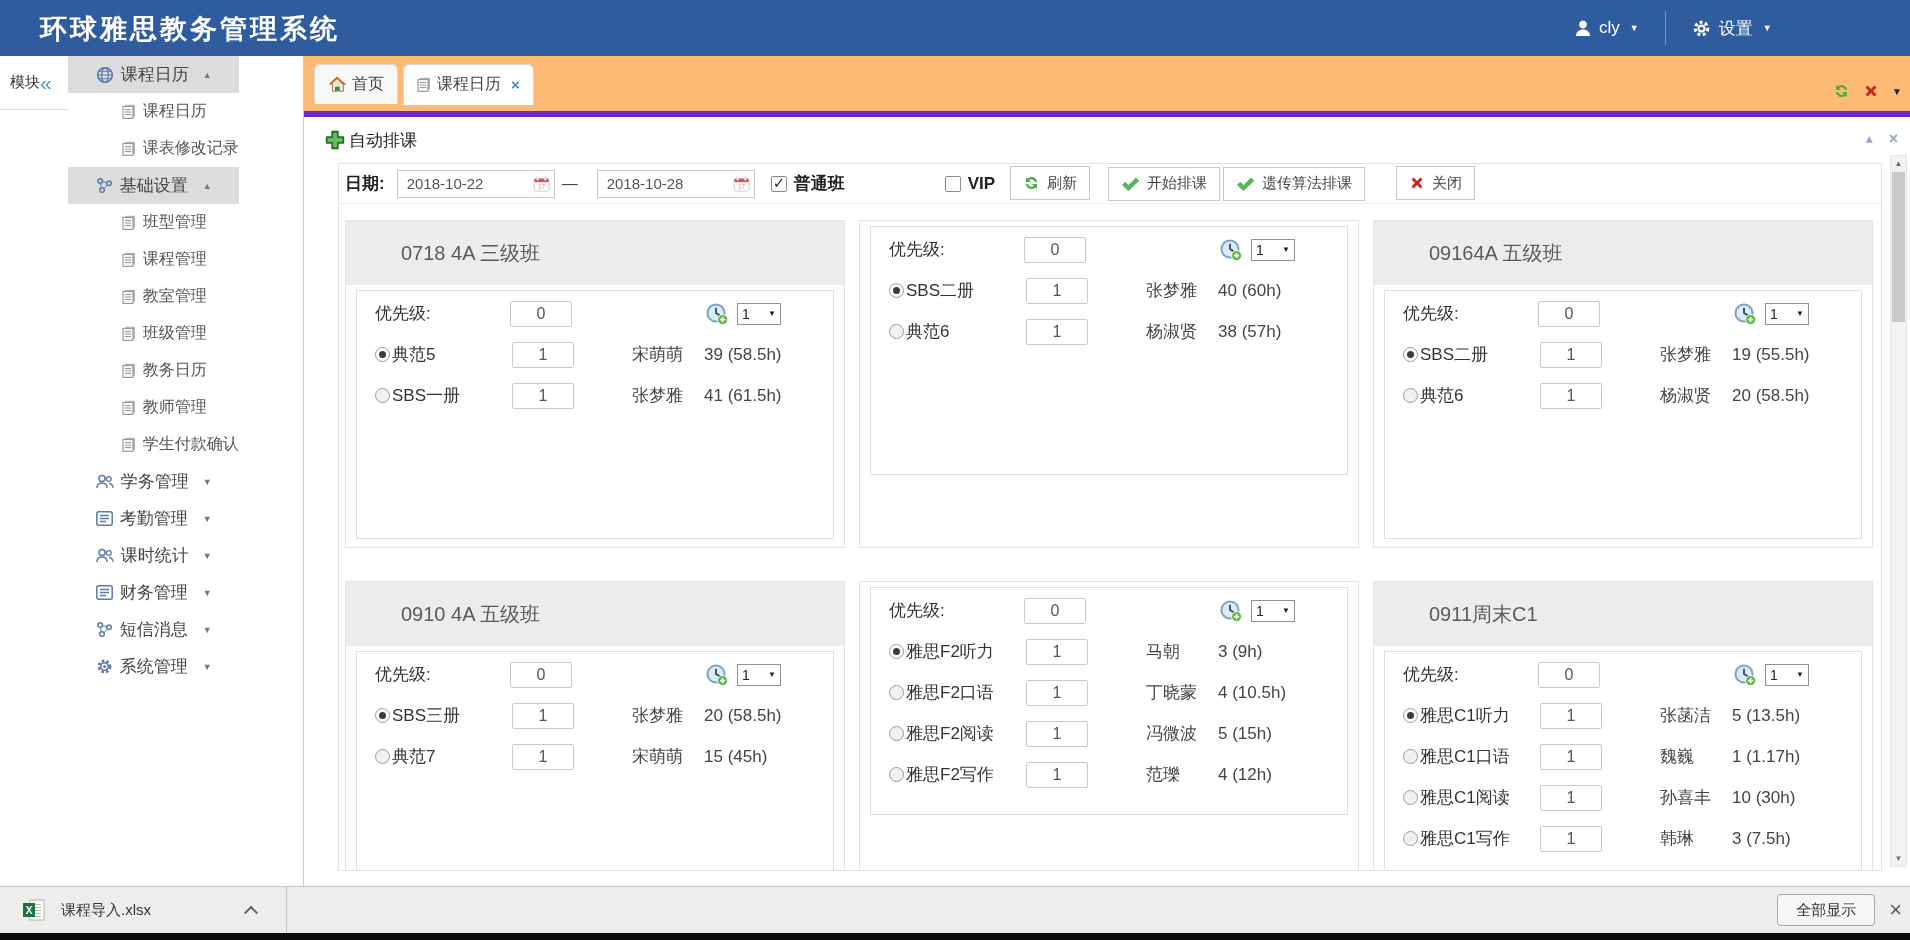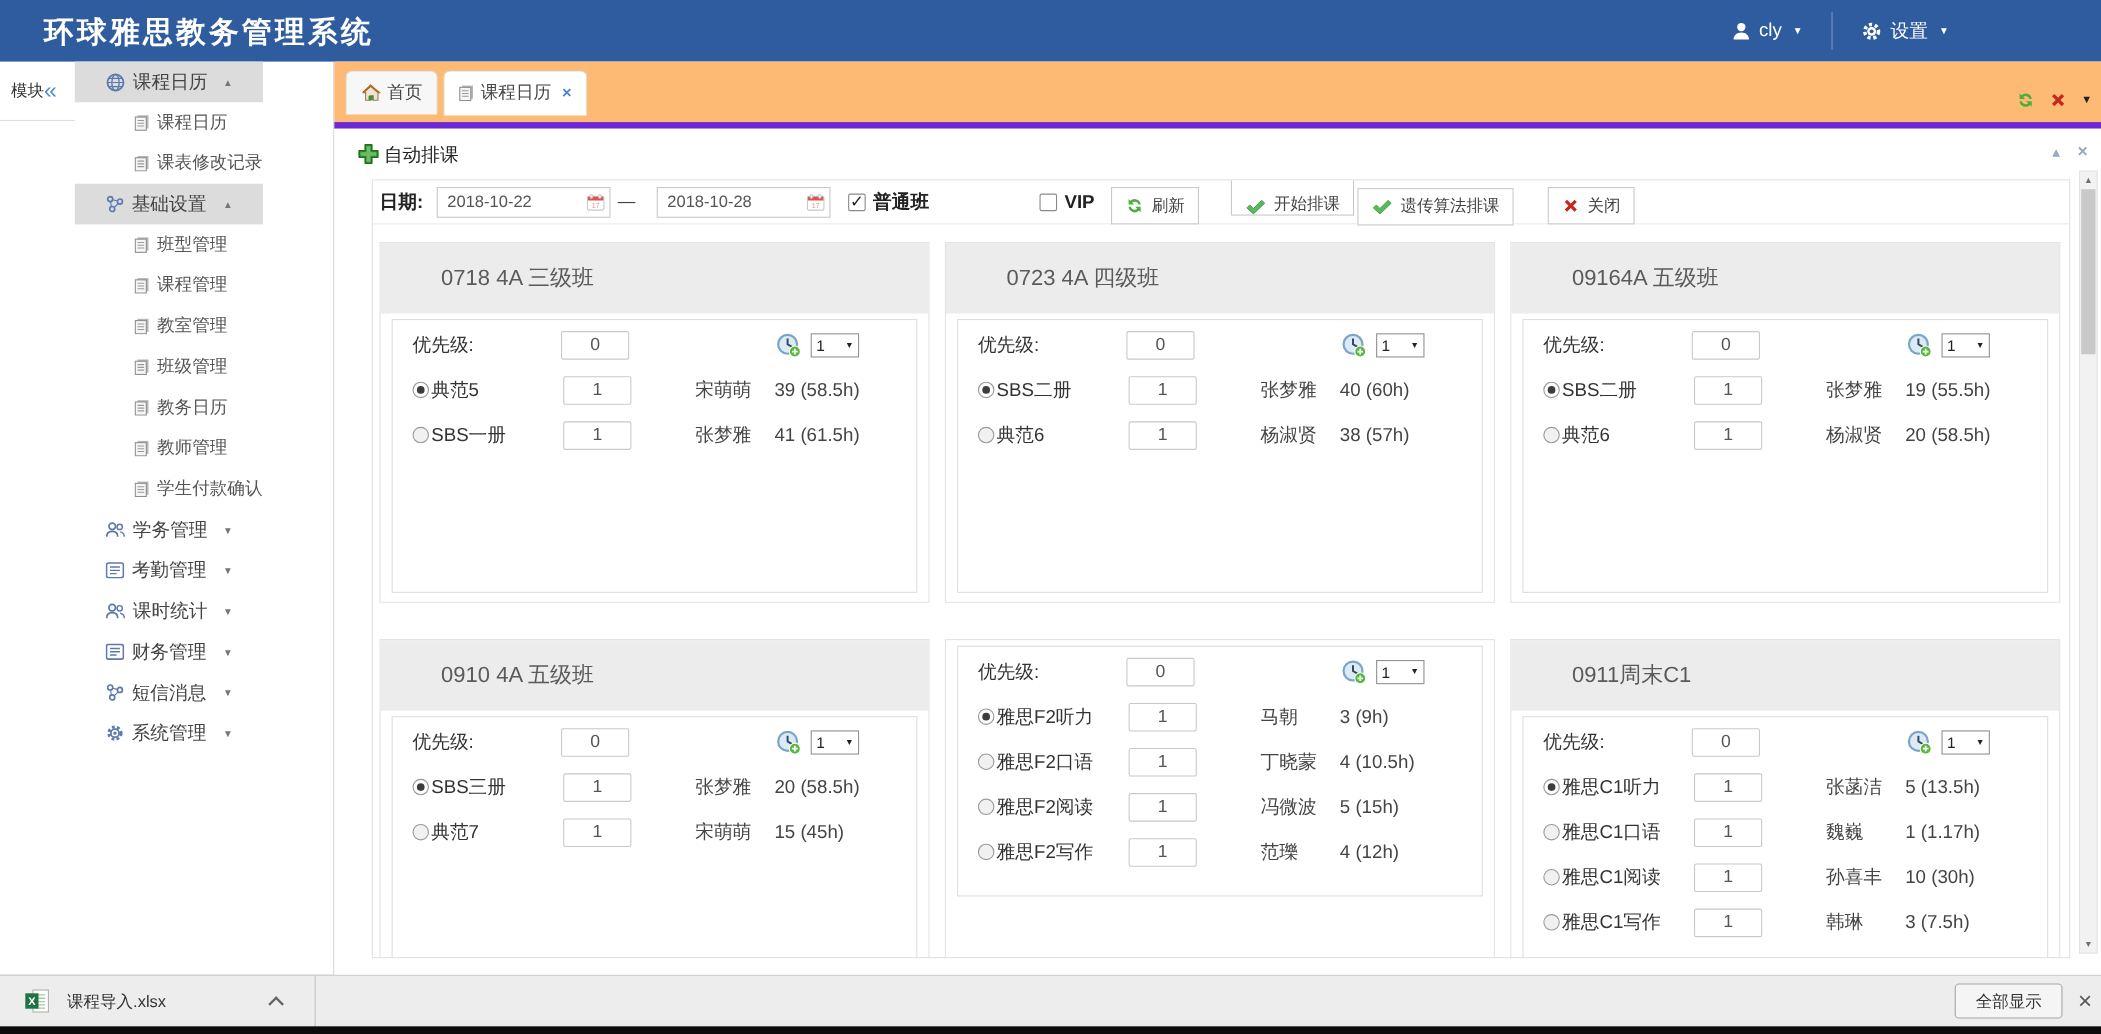--- a/index.html
+++ b/index.html
@@ -53,21 +53,21 @@
   .date-wrap { position:relative; margin-left:12px; }
   .date-input { width:158px; height:28px; border:1px solid #c9c9c9; font-size:15px; color:#555; padding:0 26px 0 9px; font-family:inherit; }
   .cal-btn { position:absolute; right:5px; top:6px; cursor:pointer; }
   .dash { margin:0 7px; color:#444; font-size:16px; }
   .chk { width:16px; height:16px; border:1px solid #8a8a8a; border-radius:2px; background:#fff; position:relative; display:inline-block; cursor:pointer; }
   .chk.on::after { content:"✓"; position:absolute; left:1px; top:-3px; font-size:15px; font-weight:bold; color:#222; }
   .chk-label { font-size:17px; font-weight:bold; color:#222; margin-left:7px; }
   .chk-normal { margin-left:16px; }
   .chk-vip { margin-left:100px; }
   .btn { height:34px; display:inline-flex; align-items:center; gap:7px; padding:0 12px; border:1px solid #c9c9c9; background:#fff; font-size:15px; color:#444; cursor:pointer; font-family:inherit; }
-  .btn.b0 { margin-left:15px; } .btn.b1 { margin-left:29px;align-items:flex-end; } .btn.b2 { margin-left:3px; } .btn.b3 { margin-left:31px; }
+  .btn.b0 { margin-left:15px; } .btn.b1 { margin-left:18px; } .btn.b2 { margin-left:3px; } .btn.b3 { margin-left:31px; }
 
   .cards { padding:16px 0 0 6px; display:grid; grid-template-columns:repeat(3,500px); column-gap:14px; row-gap:33px; }
   .card { border:1px solid #e3e3e3; background:#fff; }
   .card-head { height:64px; background:#ececec; line-height:64px; padding-left:55px; font-size:20px; color:#5a5a5a; }
   .card-body { margin:5px 10px 8px 10px; border:1px solid #dedede; background:#fff; padding-top:2px; }
   .crow { height:41px; display:flex; align-items:center; padding-left:18px; }
   .crow-label { width:135px; font-size:17px; color:#333; }
   .cinput { width:62px; height:26px; border:1px solid #c9c9c9; border-radius:2px; text-align:center; font-size:16px; color:#555; font-family:inherit; }
   .radio { width:15px; height:15px; border:1px solid #9a9a9a; border-radius:50%; background:#f1f1f1; position:relative; display:inline-block; flex:0 0 15px; cursor:pointer; }
   .radio.on { background:#fdfdfd; }
@@ -469,21 +469,20 @@
                   <div class="crow">
                     <span class="radio"></span>
                     <span class="course-name">SBS一册</span>
                     <input class="cinput" value="1" style="">
                     <span class="teacher">张梦雅</span>
                     <span class="hours">41 (61.5h)</span>
                   </div>
                 </div>
               </article>
               <article class="card">
-                <div class="card-head">0723 4A 四级班</div>
                 <div class="card-body" style="height: 249px;">
                   <div class="crow">
                     <span class="crow-label">优先级:</span>
                     <input class="cinput" value="0" style="">
                     <span class="spacer"></span>
                     <span class="icn clock">
                       <svg width="24" height="24" viewBox="0 0 24 24">
                         <circle cx="11" cy="11" r="8.6" fill="#dceaf5" stroke="#7aa5c8" stroke-width="2"></circle>
                         <path d="M11 5.8V11l4 2.4" stroke="#2f4a63" stroke-width="1.8" fill="none"></path>
                         <circle cx="17.6" cy="17.6" r="5" fill="#57b93c" stroke="#fff"></circle>

